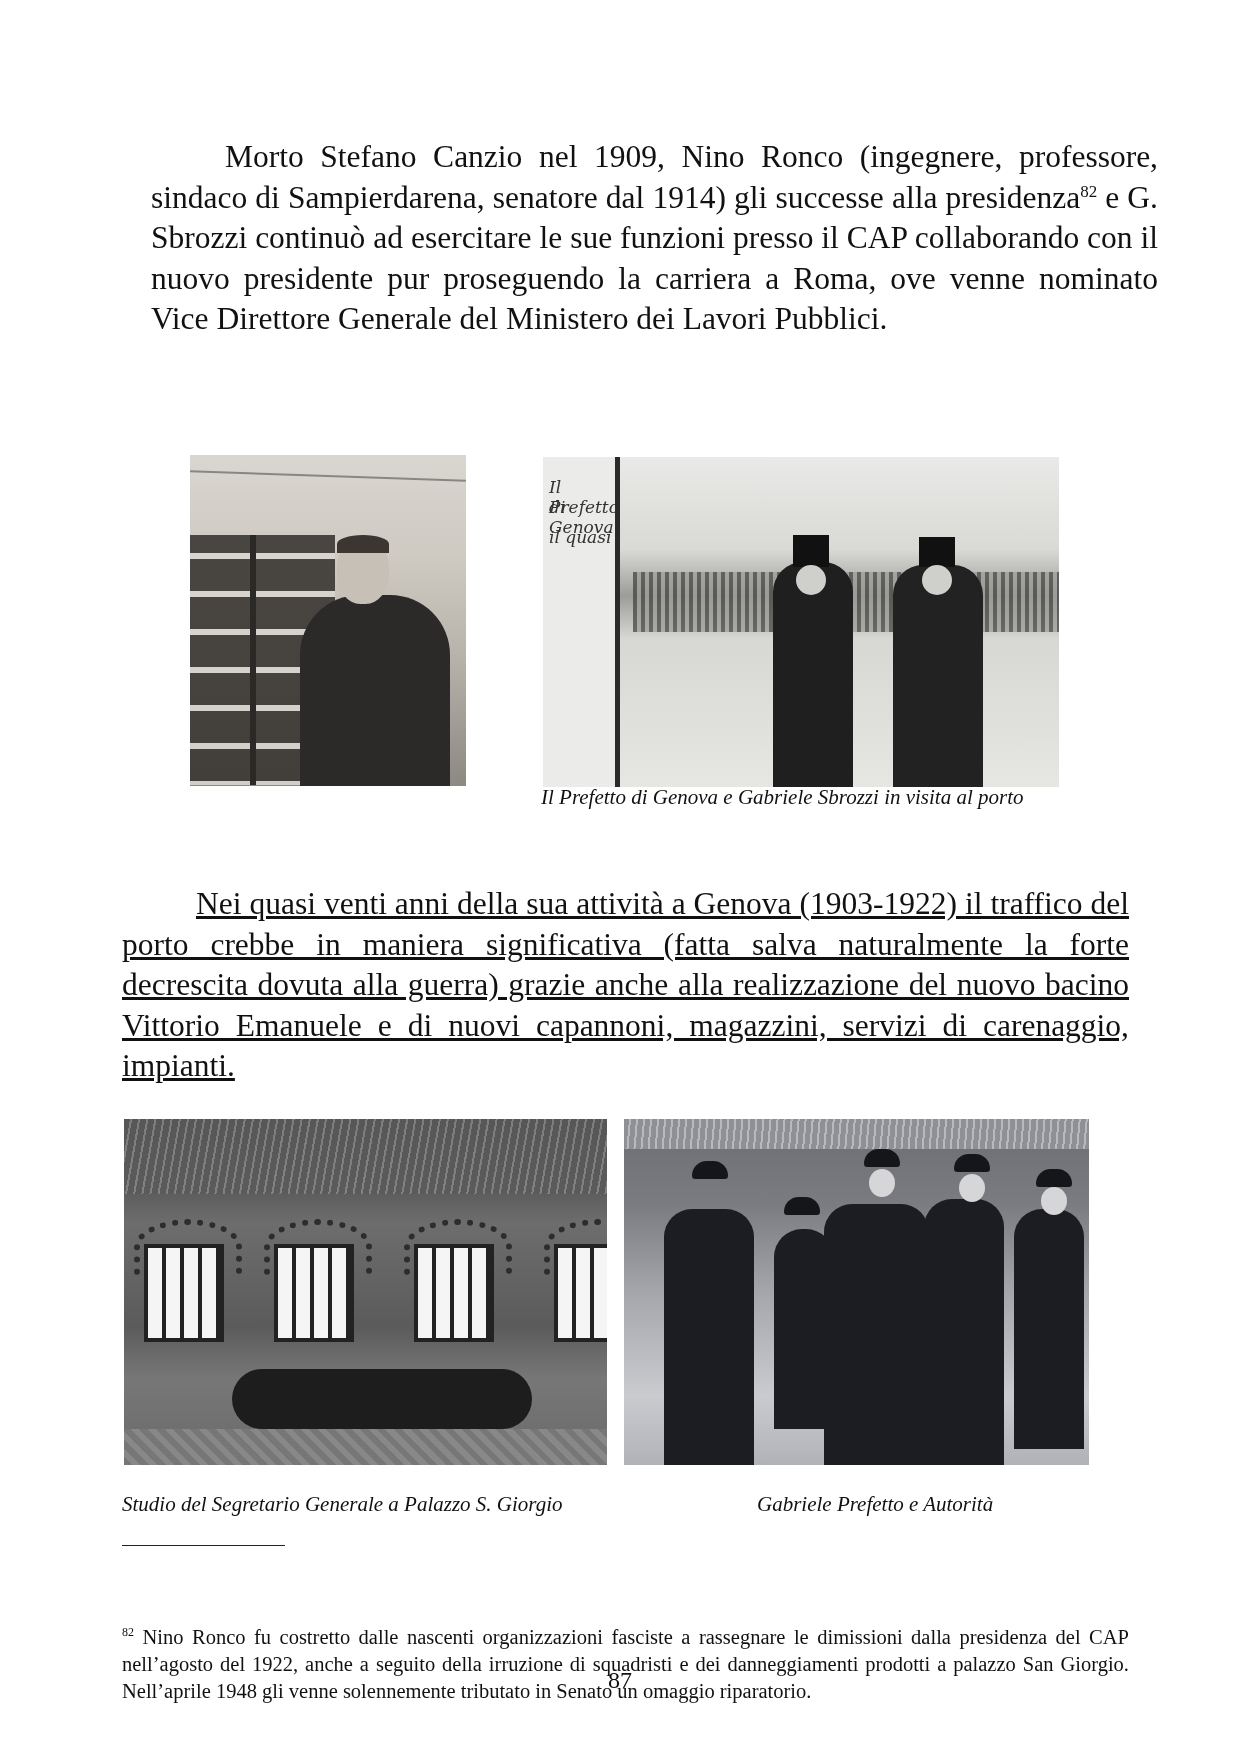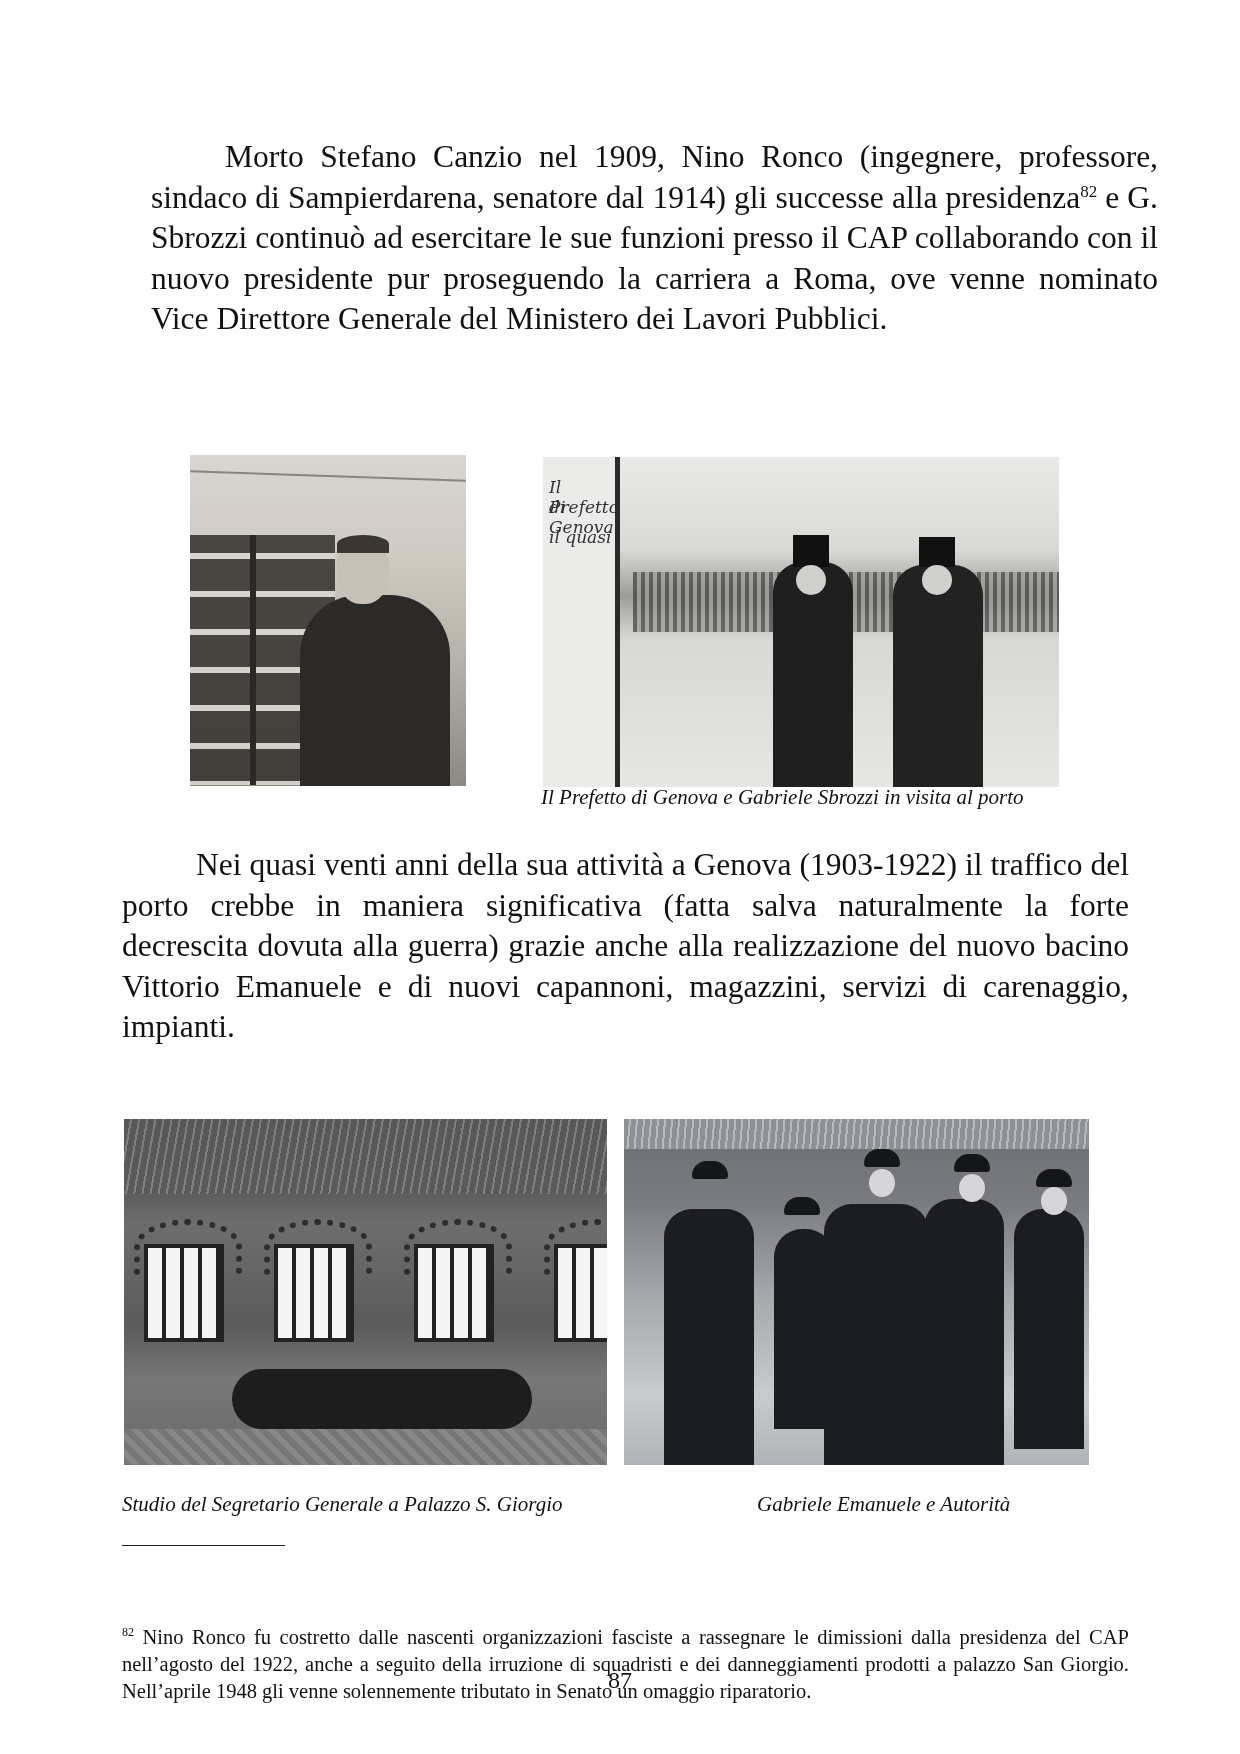--- a/index.html
+++ b/index.html
@@ -96,21 +96,21 @@
   <div class="man1"></div>
   <div class="man2"></div>
   <div class="hat1"></div>
   <div class="hat2"></div>
   <div class="face1"></div>
   <div class="face2"></div>
 </div>
 
 <div class="caption" style="left:541px; top:785px;">Il Prefetto di Genova e Gabriele Sbrozzi in visita al porto</div>
 
-<div class="para" style="top:845px;">
+<div class="para" style="top:884px;text-decoration:underline;">
   <span class="indent"></span><span>Nei quasi venti anni della sua attività a Genova (1903-1922) il traffico del porto crebbe in maniera significativa (fatta salva naturalmente la forte decrescita dovuta alla guerra) grazie anche alla realizzazione del nuovo bacino Vittorio Emanuele e di nuovi capannoni, magazzini, servizi di carenaggio, impianti.</span>
 </div>
 
 <div class="photo" id="p3">
   <div class="ceil"></div>
   <div class="arch" style="left:10px;"></div>
   <div class="arch" style="left:140px;"></div>
   <div class="arch" style="left:280px;"></div>
   <div class="arch" style="left:420px;"></div>
   <div class="win" style="left:20px;"></div>
@@ -132,20 +132,20 @@
   <div class="hat" style="left:240px;top:30px;"></div>
   <div class="hat" style="left:330px;top:35px;"></div>
   <div class="hat" style="left:412px;top:50px;"></div>
   <div class="hat" style="left:160px;top:78px;"></div>
   <div class="face" style="left:245px;top:50px;"></div>
   <div class="face" style="left:335px;top:55px;"></div>
   <div class="face" style="left:417px;top:68px;"></div>
 </div>
 
 <div class="caption" style="left:122px; top:1492px;">Studio del Segretario Generale a Palazzo S. Giorgio</div>
-<div class="caption" style="left:757px; top:1492px;">Gabriele Emanuele e Autorità</div>
+<div class="caption" style="left:757px; top:1492px;">Gabriele Prefetto e Autorità</div>
 
 <div class="fn-rule"></div>
 <div class="footnote">
   <sup>82</sup><span> Nino Ronco fu costretto dalle nascenti organizzazioni fasciste a rassegnare le dimissioni dalla presidenza del CAP nell’agosto del 1922, anche a seguito della irruzione di squadristi e dei danneggiamenti prodotti a palazzo San Giorgio. Nell’aprile 1948 gli venne solennemente tributato in Senato un omaggio riparatorio.</span>
 </div>
 
 <div class="pagenum">87</div>
 
 </body></html>

